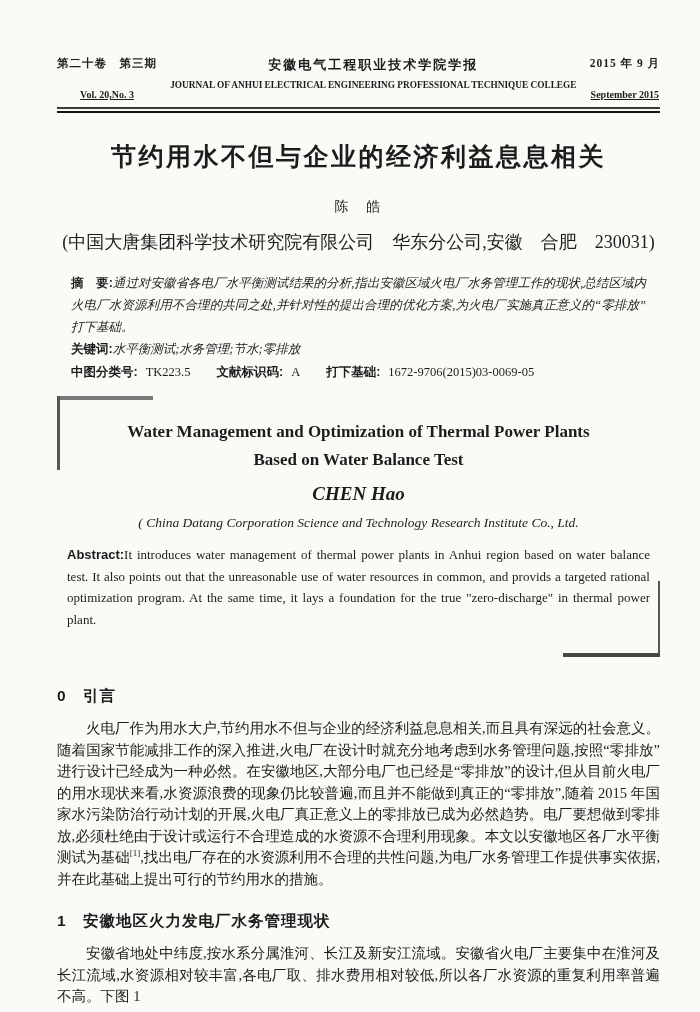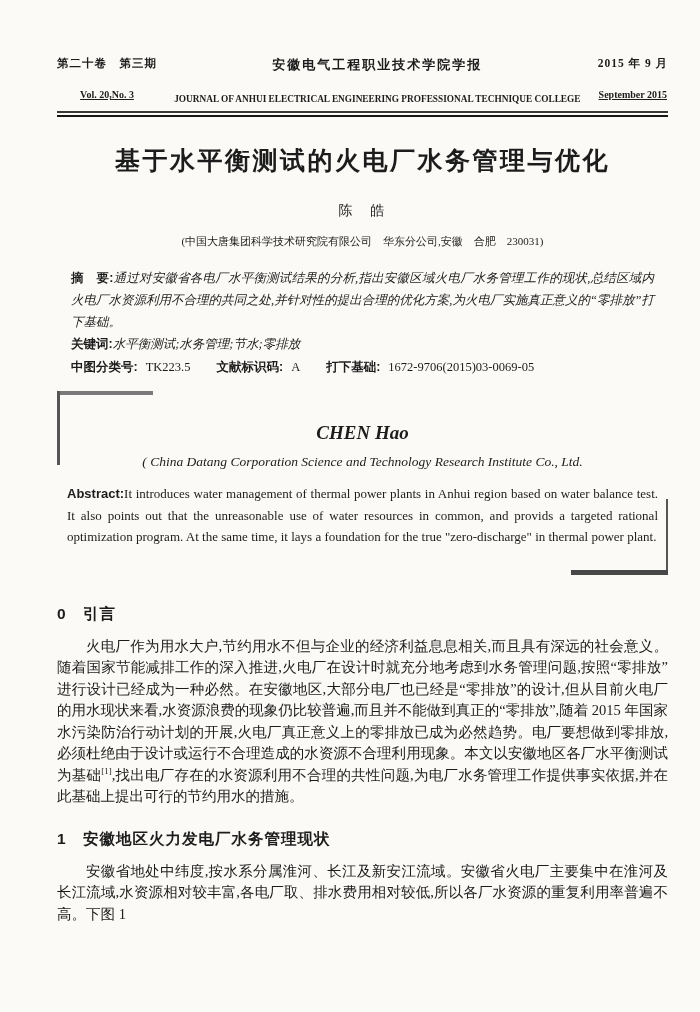--- a/index.html
+++ b/index.html
@@ -5,44 +5,44 @@
   * { margin:0; padding:0; box-sizing:border-box; }
   html,body { width:700px; height:1012px; }
   body {
     font-family:"Liberation Serif", serif;
     color:#1c1c1c;
     background:#f2f1ee;
   }
   .page {
     width:700px; height:1012px;
     background:#fbfaf7;
-    padding:56px 32px 0 57px;
+    padding:56px 40px 0 57px;
     overflow:hidden;
     position:relative;
   }
   
   .header { display:flex; align-items:flex-start; }
   .h-left, .h-right { text-align:center; white-space:nowrap; }
   .h-center { flex:1; text-align:center; white-space:nowrap; }
   .h-zh-small { font-size:11.5px; font-weight:700; letter-spacing:1px; }
   .h-en-small { font-size:10px; font-weight:700; margin-top:18px;text-decoration:underline; }
   .h-journal-zh { font-size:13px; font-weight:700; letter-spacing:2px; }
-  .h-journal-en { font-size:9.3px; font-weight:700; margin-top:20px; letter-spacing:0; }
+  .h-journal-en { font-size:9.3px; font-weight:700; margin-top:6px; letter-spacing:0; }
   .rule-double { margin-top:7px; }
   .rule-double .r1 { height:1.5px; background:#3a3a3a; }
   .rule-double .r2 { height:2.5px; background:#161616; margin-top:2px; }
 
   
   .title-zh {
     margin-top:27px; text-align:center;
     font-family:"Liberation Sans", sans-serif;
     font-size:25px; font-weight:700; letter-spacing:2.5px;
   }
   .author-zh { margin-top:25px; text-align:center; font-size:14px; letter-spacing:2px; }
-  .affil-zh { margin-top:14px; text-align:center; font-size:11px; }
+  .affil-zh { margin-top:14px; text-align:center; font-size:18px; }
 
   
   .meta-block {
     margin:18px 14px 0 14px;
     font-size:12.5px; line-height:22px; text-align:justify;
   }
   .lbl { font-family:"Liberation Sans", sans-serif; font-weight:700; font-style:normal; }
   .kai { font-style:italic; }
   .rom { font-style:normal; }
   .clc-line { margin-top:1px; }
@@ -101,36 +101,40 @@
     <div class="h-right">
       <div class="h-zh-small">2015 年 9 月</div>
       <div class="h-en-small">September 2015</div>
     </div>
   </div>
   <div class="rule-double">
     <div class="r1"></div>
     <div class="r2"></div>
   </div>
 
-  <h1 class="title-zh">基于水平衡测试的火电厂水务管理与优化</h1>
+  <h1 class="title-zh">节约用水不但与企业的经济利益息息相关</h1>
   <div class="author-zh">陈　皓</div>
   <div class="affil-zh">(中国大唐集团科学技术研究院有限公司　华东分公司,安徽　合肥　230031)</div>
 
   <div class="meta-block">
     <p><span class="lbl">摘　要:</span><span class="kai">通过对安徽省各电厂水平衡测试结果的分析,指出安徽区域火电厂水务管理工作的现状,总结区域内火电厂水资源利用不合理的共同之处,并针对性的提出合理的优化方案,为火电厂实施真正意义的“零排放”打下基础。</span></p>
     <p><span class="lbl">关键词:</span><span class="kai">水平衡测试;水务管理;节水;零排放</span></p>
     <p class="clc-line"><span class="lbl">中图分类号:</span><span class="sgap"></span><span class="rom">TK223.5</span><span class="gap"></span><span class="lbl">文献标识码:</span><span class="sgap"></span><span class="rom">A</span><span class="gap"></span><span class="lbl">打下基础:</span><span class="sgap"></span><span class="rom">1672-9706(2015)03-0069-05</span></p>
   </div>
 
   <div class="en-box">
     <div class="corner c-tl-h"></div>
     <div class="corner c-tl-v"></div>
     <div class="corner c-br-v"></div>
     <div class="corner c-br-h"></div>
 
+    <div class="en-title">
+      <div>Water Management and Optimization of Thermal Power Plants</div>
+      <div>Based on Water Balance Test</div>
+    </div>
     <div class="en-author">CHEN Hao</div>
     <div class="en-affil">
       <div>( China Datang Corporation Science and Technology Research Institute Co., Ltd.</div>
     </div>
     <p class="en-abstract"><span class="lbl">Abstract:</span><span>It introduces water management of thermal power plants in Anhui region based on water balance test.  It also points out that the unreasonable use of water resources in common, and provids a targeted rational optimization program.  At the same time, it lays a foundation for the true "zero-discharge" in thermal power plant.</span></p>
   </div>
 
   <h3 class="sec-head">0　引言</h3>
   <p class="body-para"><span>火电厂作为用水大户,节约用水不但与企业的经济利益息息相关,而且具有深远的社会意义。随着国家节能减排工作的深入推进,火电厂在设计时就充分地考虑到水务管理问题,按照“零排放”进行设计已经成为一种必然。在安徽地区,大部分电厂也已经是“零排放”的设计,但从目前火电厂的用水现状来看,水资源浪费的现象仍比较普遍,而且并不能做到真正的“零排放”,随着 2015 年国家水污染防治行动计划的开展,火电厂真正意义上的零排放已成为必然趋势。电厂要想做到零排放,必须杜绝由于设计或运行不合理造成的水资源不合理利用现象。本文以安徽地区各厂水平衡测试为基础</span><sup class="ref">[1]</sup><span>,找出电厂存在的水资源利用不合理的共性问题,为电厂水务管理工作提供事实依据,并在此基础上提出可行的节约用水的措施。</span></p>
 

